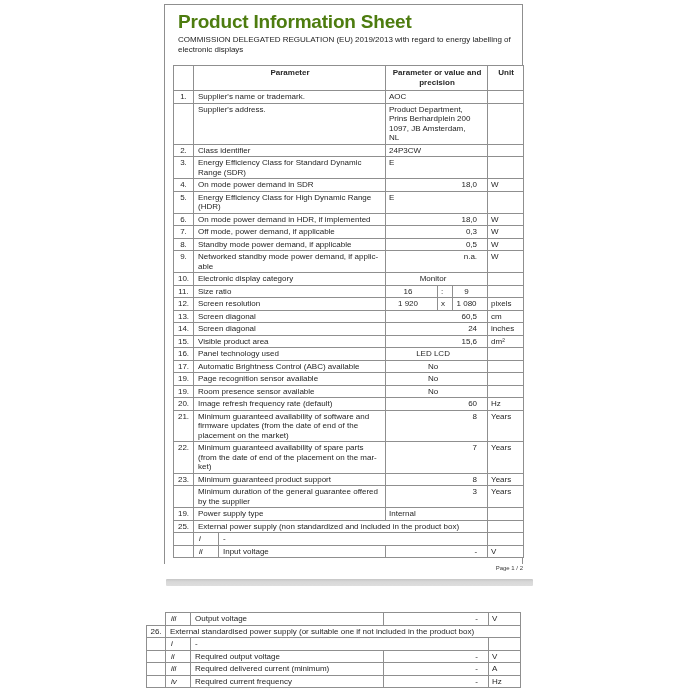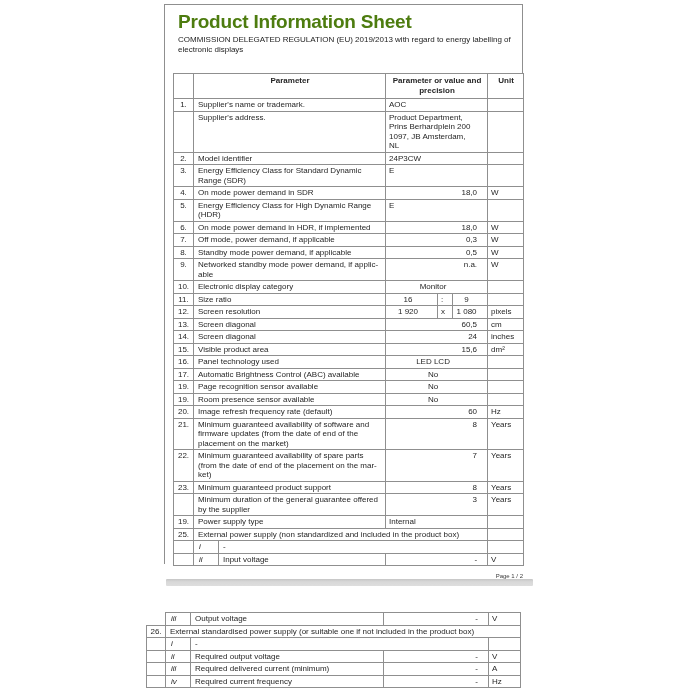--- a/index.html
+++ b/index.html
@@ -12,21 +12,21 @@
   .page1{
     position:absolute;left:164px;top:4px;width:359px;height:560px;
     box-sizing:border-box;background:#fff;
     border-top:1px solid #8f8f8f;border-left:1px solid #8f8f8f;border-right:1px solid #8f8f8f;
   }
   .title{
     margin:6px 10px 2px 13px;font-size:19px;line-height:22px;font-weight:bold;
     color:#4d7c0f;letter-spacing:-0.2px;
   }
   .subtitle{
-    margin:1px 10px 18px 13px;font-size:8px;line-height:10px;color:#1c1c1c;width:338px;
+    margin:1px 10px 10px 13px;font-size:8px;line-height:10px;color:#1c1c1c;width:338px;
   }
   
   table{border-collapse:collapse;table-layout:fixed;margin-left:8px;background:#fff;}
   table.t1{width:350px;}
   table.t2{width:374px;margin-left:0;}
   td,th{
     border:1px solid #8f8f8f;font-size:8px;line-height:9.5px;
     padding:1px 3px;vertical-align:top;overflow:hidden;word-wrap:break-word;
   }
   th{font-weight:bold;text-align:center;padding:2px 3px 3px 4px;}
@@ -82,21 +82,21 @@
           <td class="unit"></td>
         </tr>
         <tr>
           <td class="num"></td>
           <td class="param" colspan="2">Supplier's address.</td>
           <td class="val align-left" colspan="3">Product Department, Prins Berhardplein 200 1097, JB Amsterdam, NL</td>
           <td class="unit"></td>
         </tr>
         <tr>
           <td class="num">2.</td>
-          <td class="param" colspan="2">Model identifier</td>
+          <td class="param" colspan="2">Class identifier</td>
           <td class="val align-left" colspan="3">24P3CW</td>
           <td class="unit"></td>
         </tr>
         <tr>
           <td class="num">3.</td>
           <td class="param" colspan="2">Energy Efficiency Class for Standard Dynamic Range (SDR)</td>
           <td class="val align-left" colspan="3">E</td>
           <td class="unit"></td>
         </tr>
         <tr>

